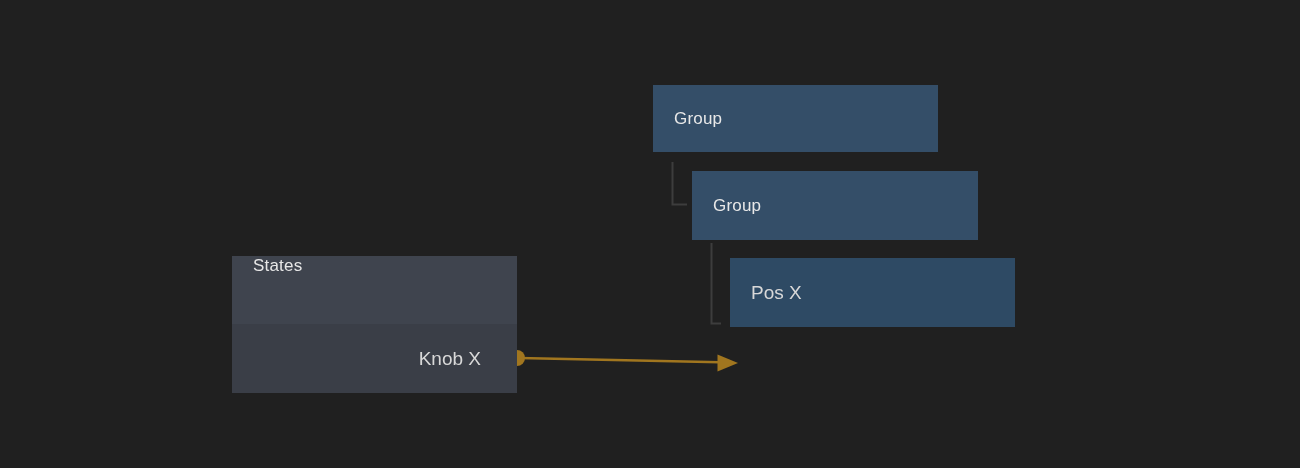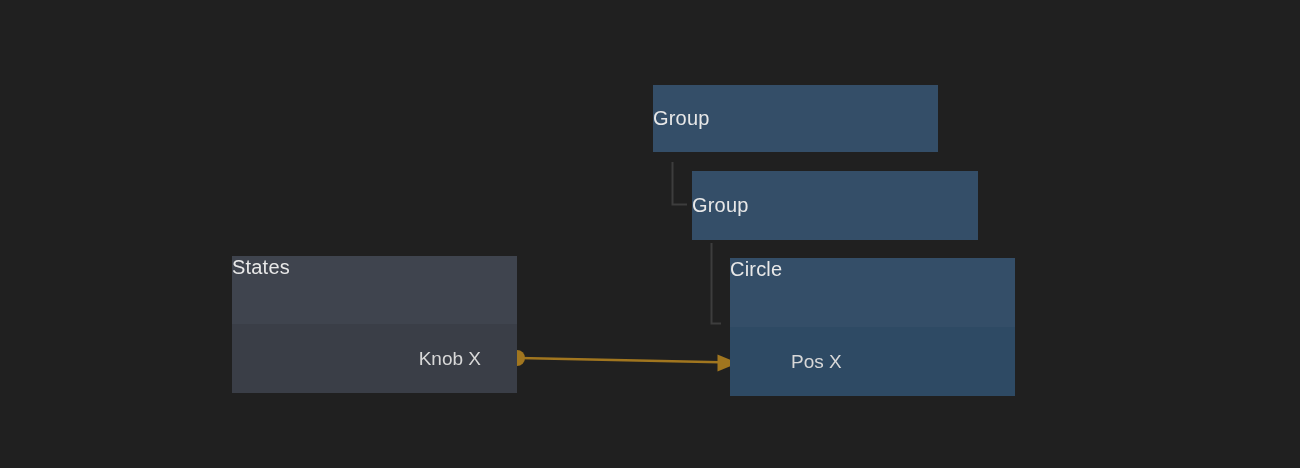--- a/index.html
+++ b/index.html
@@ -32,39 +32,40 @@
   .node-header{
     display:flex;align-items:flex-start;
     box-sizing:border-box;width:100%;
   }
   .node-row{
     display:flex;align-items:center;
     box-sizing:border-box;width:100%;
   }
   .node-title{
     color:var(--title-text);
-    font-size:20px;
+    font-size:17px;
+    padding-left:21px;
     letter-spacing:0.2px;
     white-space:nowrap;
   }
   .prop-label{
     color:var(--property-text);
     font-size:19px;
     white-space:nowrap;
   }
   .row-left .prop-label{padding-left:21px;}
   .row-right{justify-content:flex-end;}
   .row-right .prop-label{padding-right:36px;}
 
   
   #node-group1{left:653px;top:85px;width:285px;height:67px;background:var(--node-blue);}
   #node-group2{left:692px;top:171px;width:286px;height:69px;background:var(--node-blue);}
   #node-circle{left:730px;top:258px;width:285px;height:138px;}
   #node-circle .node-header{height:69px;background:var(--node-blue);}
-  #node-circle .node-row{height:69px;background:var(--node-blue-row);padding-left:40px;}
+  #node-circle .node-row{height:69px;background:var(--node-blue-row);}
   #node-states{left:232px;top:256px;width:285px;height:137px;}
   #node-states .node-header{height:68px;background:var(--node-gray-header);}
   #node-states .node-row{height:69px;background:var(--node-gray-row);}
 </style>
 </head>
 <body>
 
 <div class="canvas">
 
   <svg class="wires" width="1300" height="468" viewBox="0 0 1300 468">
@@ -79,23 +80,20 @@
 
   <div class="node node-simple" id="node-group1">
     <div class="node-title">Group</div>
   </div>
 
   <div class="node node-simple" id="node-group2">
     <div class="node-title">Group</div>
   </div>
 
   <div class="node" id="node-circle">
-    <div class="node-header">
-      <div class="node-title">Circle</div>
-    </div>
     <div class="node-row row-left">
       <div class="prop-label">Pos X</div>
     </div>
   </div>
 
   <div class="node" id="node-states">
     <div class="node-header">
       <div class="node-title">States</div>
     </div>
     <div class="node-row row-right">

